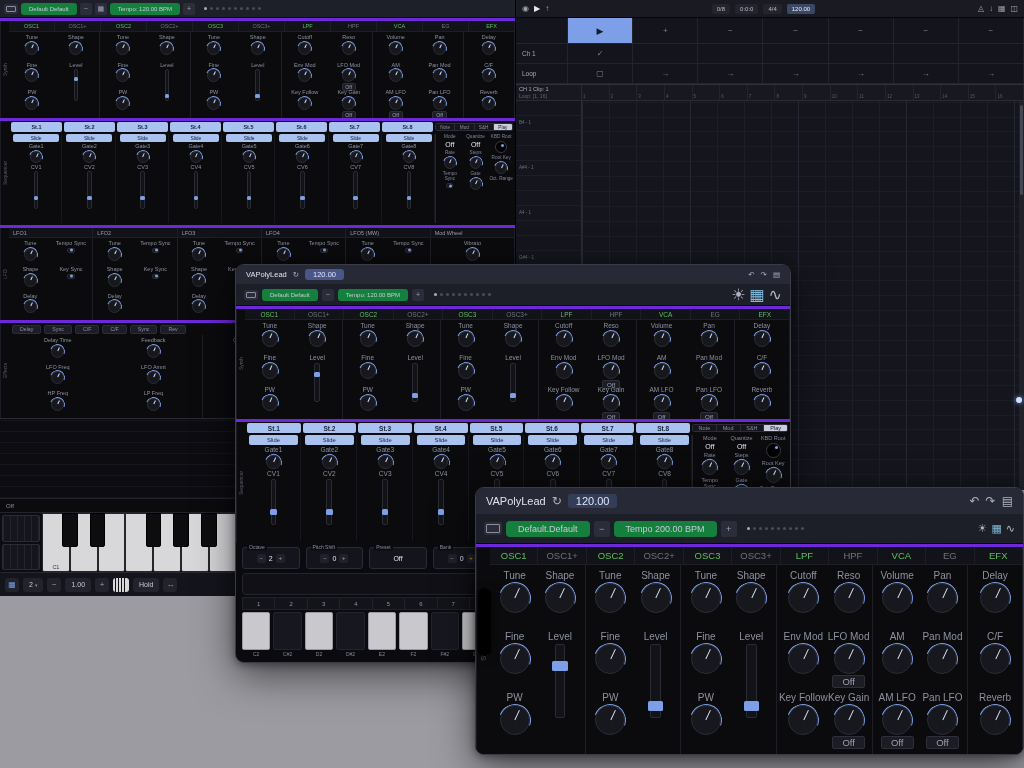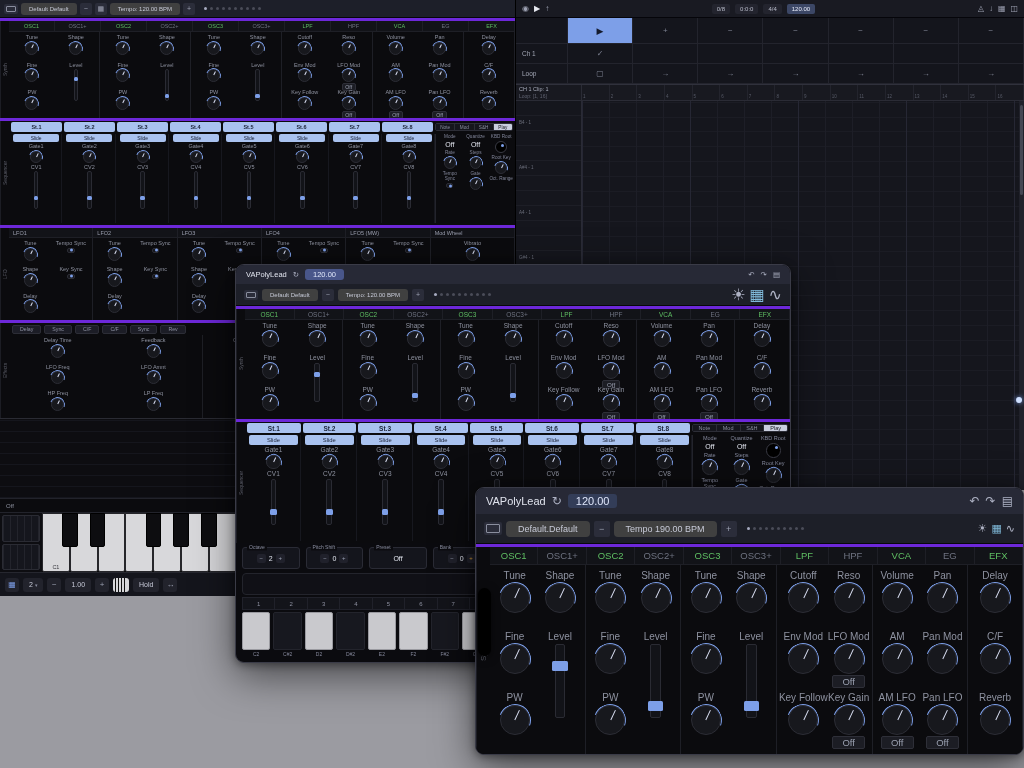--- a/index.html
+++ b/index.html
@@ -1,21 +1,21 @@
 <!DOCTYPE html>
 <html><head>
 <meta charset="utf-8">
 <style>
 *{margin:0;padding:0;box-sizing:border-box}
 html,body{width:1024px;height:768px}
 body{background:#9b9ba1;font-family:"Liberation Sans","DejaVu Sans",sans-serif;position:relative;overflow:hidden}
 #desktop{position:absolute;inset:0}
 
 
-.pill{background:#404040;color:#c6c9d6;border-radius:3px;padding:1px 8px;font-size:6px;line-height:10px;white-space:nowrap;display:flex;align-items:center}
+.pill{background:#15803d;color:#c6c9d6;border-radius:3px;padding:1px 8px;font-size:6px;line-height:10px;white-space:nowrap;display:flex;align-items:center}
 .sqb{width:12px;height:12px;background:#2b2d3a;color:#9da1b2;border-radius:2px;font-size:7px;display:flex;align-items:center;justify-content:center;flex:none}
 .folder{width:14px;height:10px;background:#2b2d3a;border-radius:2px;position:relative;flex:none}
 .folder::before{content:"";position:absolute;left:2px;top:2px;right:2px;bottom:2px;border:1px solid #8a8e9e;border-radius:1px}
 .dots{display:flex;gap:3px;margin-left:6px;align-items:center}
 .dot{width:3px;height:3px;border-radius:50%;background:#4a4c58}
 .dot.on{background:#a7abc0}
 .sec{position:relative;display:flex;border-top:3px solid #6d28d9;background:#0b0b0e;overflow:hidden}
 .side{writing-mode:vertical-rl;transform:rotate(180deg);font-size:5px;color:#5b5d68;display:flex;align-items:center;justify-content:center;width:9px;flex:none;border-right:1px solid #1c1d24}
 .seccontent{flex:1;display:flex;flex-direction:column;min-width:0}
 .synth-tabs{display:flex;height:11px;border-bottom:1px solid #1e1f26;flex:none}
@@ -1291,21 +1291,21 @@
       <span class="bpmbadge">120.00</span>
       <span class="spacer"></span>
       <span class="wicon">↶</span>
       <span class="wicon">↷</span>
       <span class="wicon">▤</span>
     </div>
     <div class="wtoolbar">
       <span class="folder"></span>
       <span class="pill">Default.Default</span>
       <span class="sqb">−</span>
-      <span class="pill">Tempo 190.00 BPM</span>
+      <span class="pill">Tempo 200.00 BPM</span>
       <span class="sqb">+</span>
       <span class="dots" id="front-dots">
           <span class="dot on"></span>
           <span class="dot"></span>
           <span class="dot"></span>
           <span class="dot"></span>
           <span class="dot"></span>
           <span class="dot"></span>
           <span class="dot"></span>
           <span class="dot"></span>

